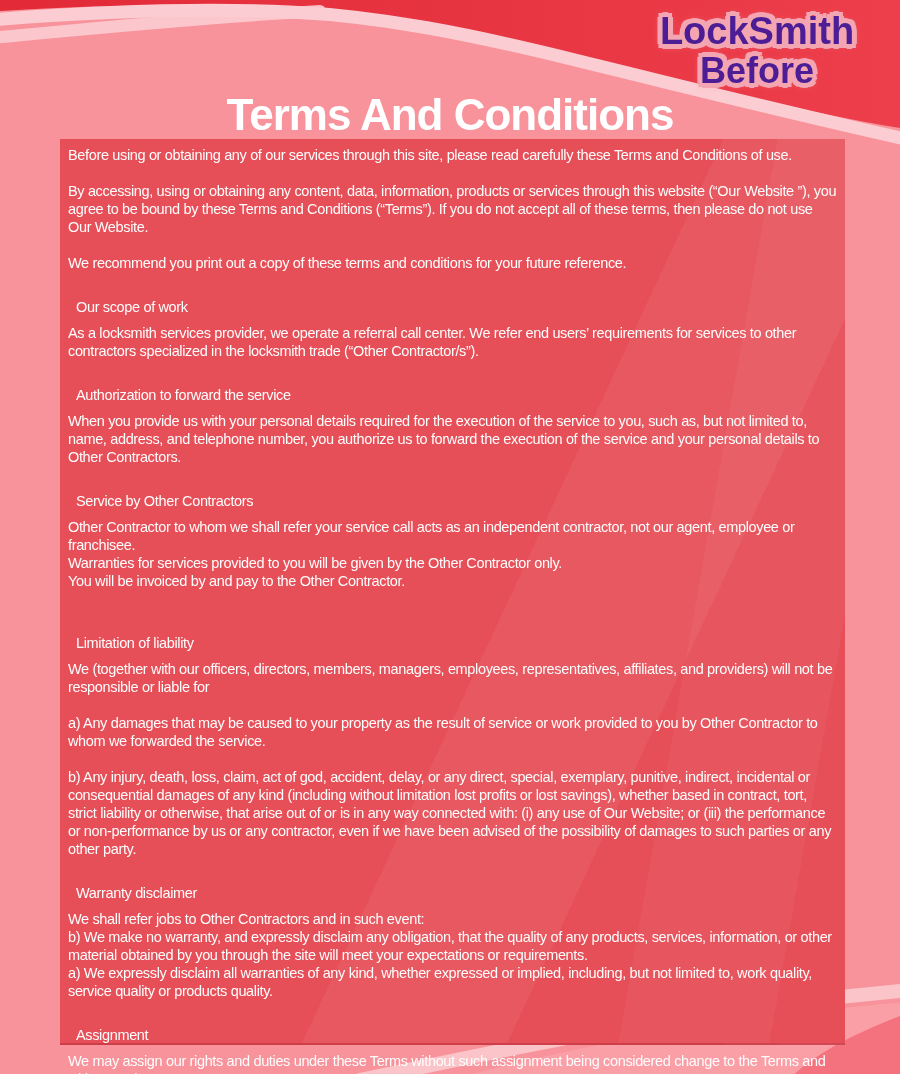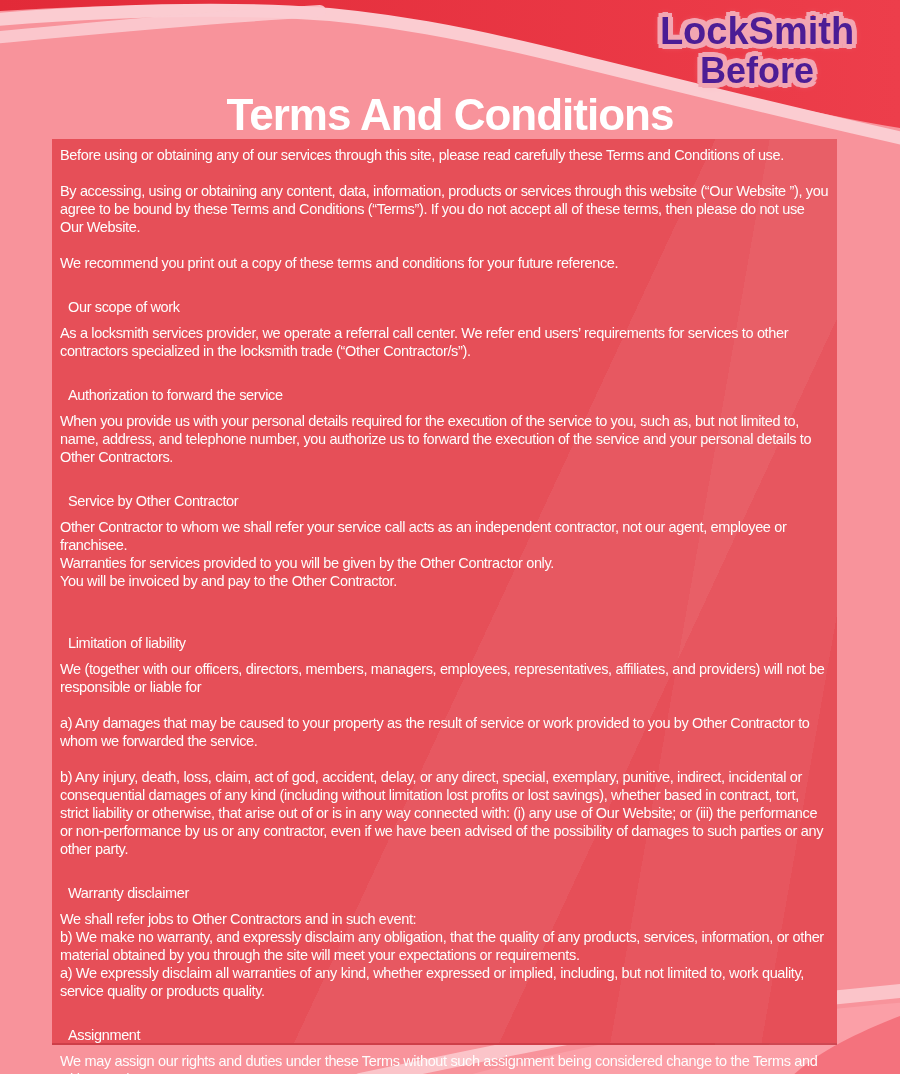--- a/index.html
+++ b/index.html
@@ -43,21 +43,21 @@
     text-align:center;
     color:#ffffff;
     font-size:44px;
     font-weight:bold;
     letter-spacing:-1px;
     z-index:4;
   }
 
   .panel{
     position:absolute;
-    left:52px;top:139px;
+    left:60px;top:139px;
     width:785px;height:906px;
     box-sizing:border-box;
     padding:7px 8px;
     background:
       linear-gradient(115deg, rgba(255,255,255,0) 55%, rgba(255,255,255,0.05) 55%, rgba(255,255,255,0.05) 72%, rgba(255,255,255,0) 72%),
       linear-gradient(100deg, rgba(255,255,255,0) 76%, rgba(255,255,255,0.04) 76%, rgba(255,255,255,0.04) 92%, rgba(255,255,255,0) 92%),
       var(--panel-red,#e64f58);
     border-bottom:2px solid rgba(160,32,42,0.35);
     z-index:3;
     color:var(--text-white,#fdfdfd);
@@ -107,21 +107,21 @@
         <div class="p">By accessing, using or obtaining any content, data, information, products or services through this website (“Our Website ”), you agree to be bound by these Terms and Conditions (“Terms”). If you do not accept all of these terms, then please do not use Our Website.</div>
         <div class="gap"></div>
         <div class="p">We recommend you print out a copy of these terms and conditions for your future reference.</div>
         <div class="gap"></div>
         <div class="h">Our scope of work</div>
         <div class="p">As a locksmith services provider, we operate a referral call center. We refer end users’ requirements for services to other contractors specialized in the locksmith trade (“Other Contractor/s”).</div>
         <div class="gap"></div>
         <div class="h">Authorization to forward the service</div>
         <div class="p">When you provide us with your personal details required for the execution of the service to you, such as, but not limited to, name, address, and telephone number, you authorize us to forward the execution of the service and your personal details to Other Contractors.</div>
         <div class="gap"></div>
-        <div class="h">Service by Other Contractor</div>
+        <div class="h">Service by Other Contractors</div>
         <div class="p">Other Contractor to whom we shall refer your service call acts as an independent contractor, not our agent, employee or franchisee.</div>
         <div class="p">Warranties for services provided to you will be given by the Other Contractor only.</div>
         <div class="p">You will be invoiced by and pay to the Other Contractor.</div>
         <div class="gap"></div>
         <div class="gap"></div>
         <div class="h">Limitation of liability</div>
         <div class="p">We (together with our officers, directors, members, managers, employees, representatives, affiliates, and providers) will not be responsible or liable for</div>
         <div class="gap"></div>
         <div class="p">a) Any damages that may be caused to your property as the result of service or work provided to you by Other Contractor to whom we forwarded the service.</div>
         <div class="gap"></div>

